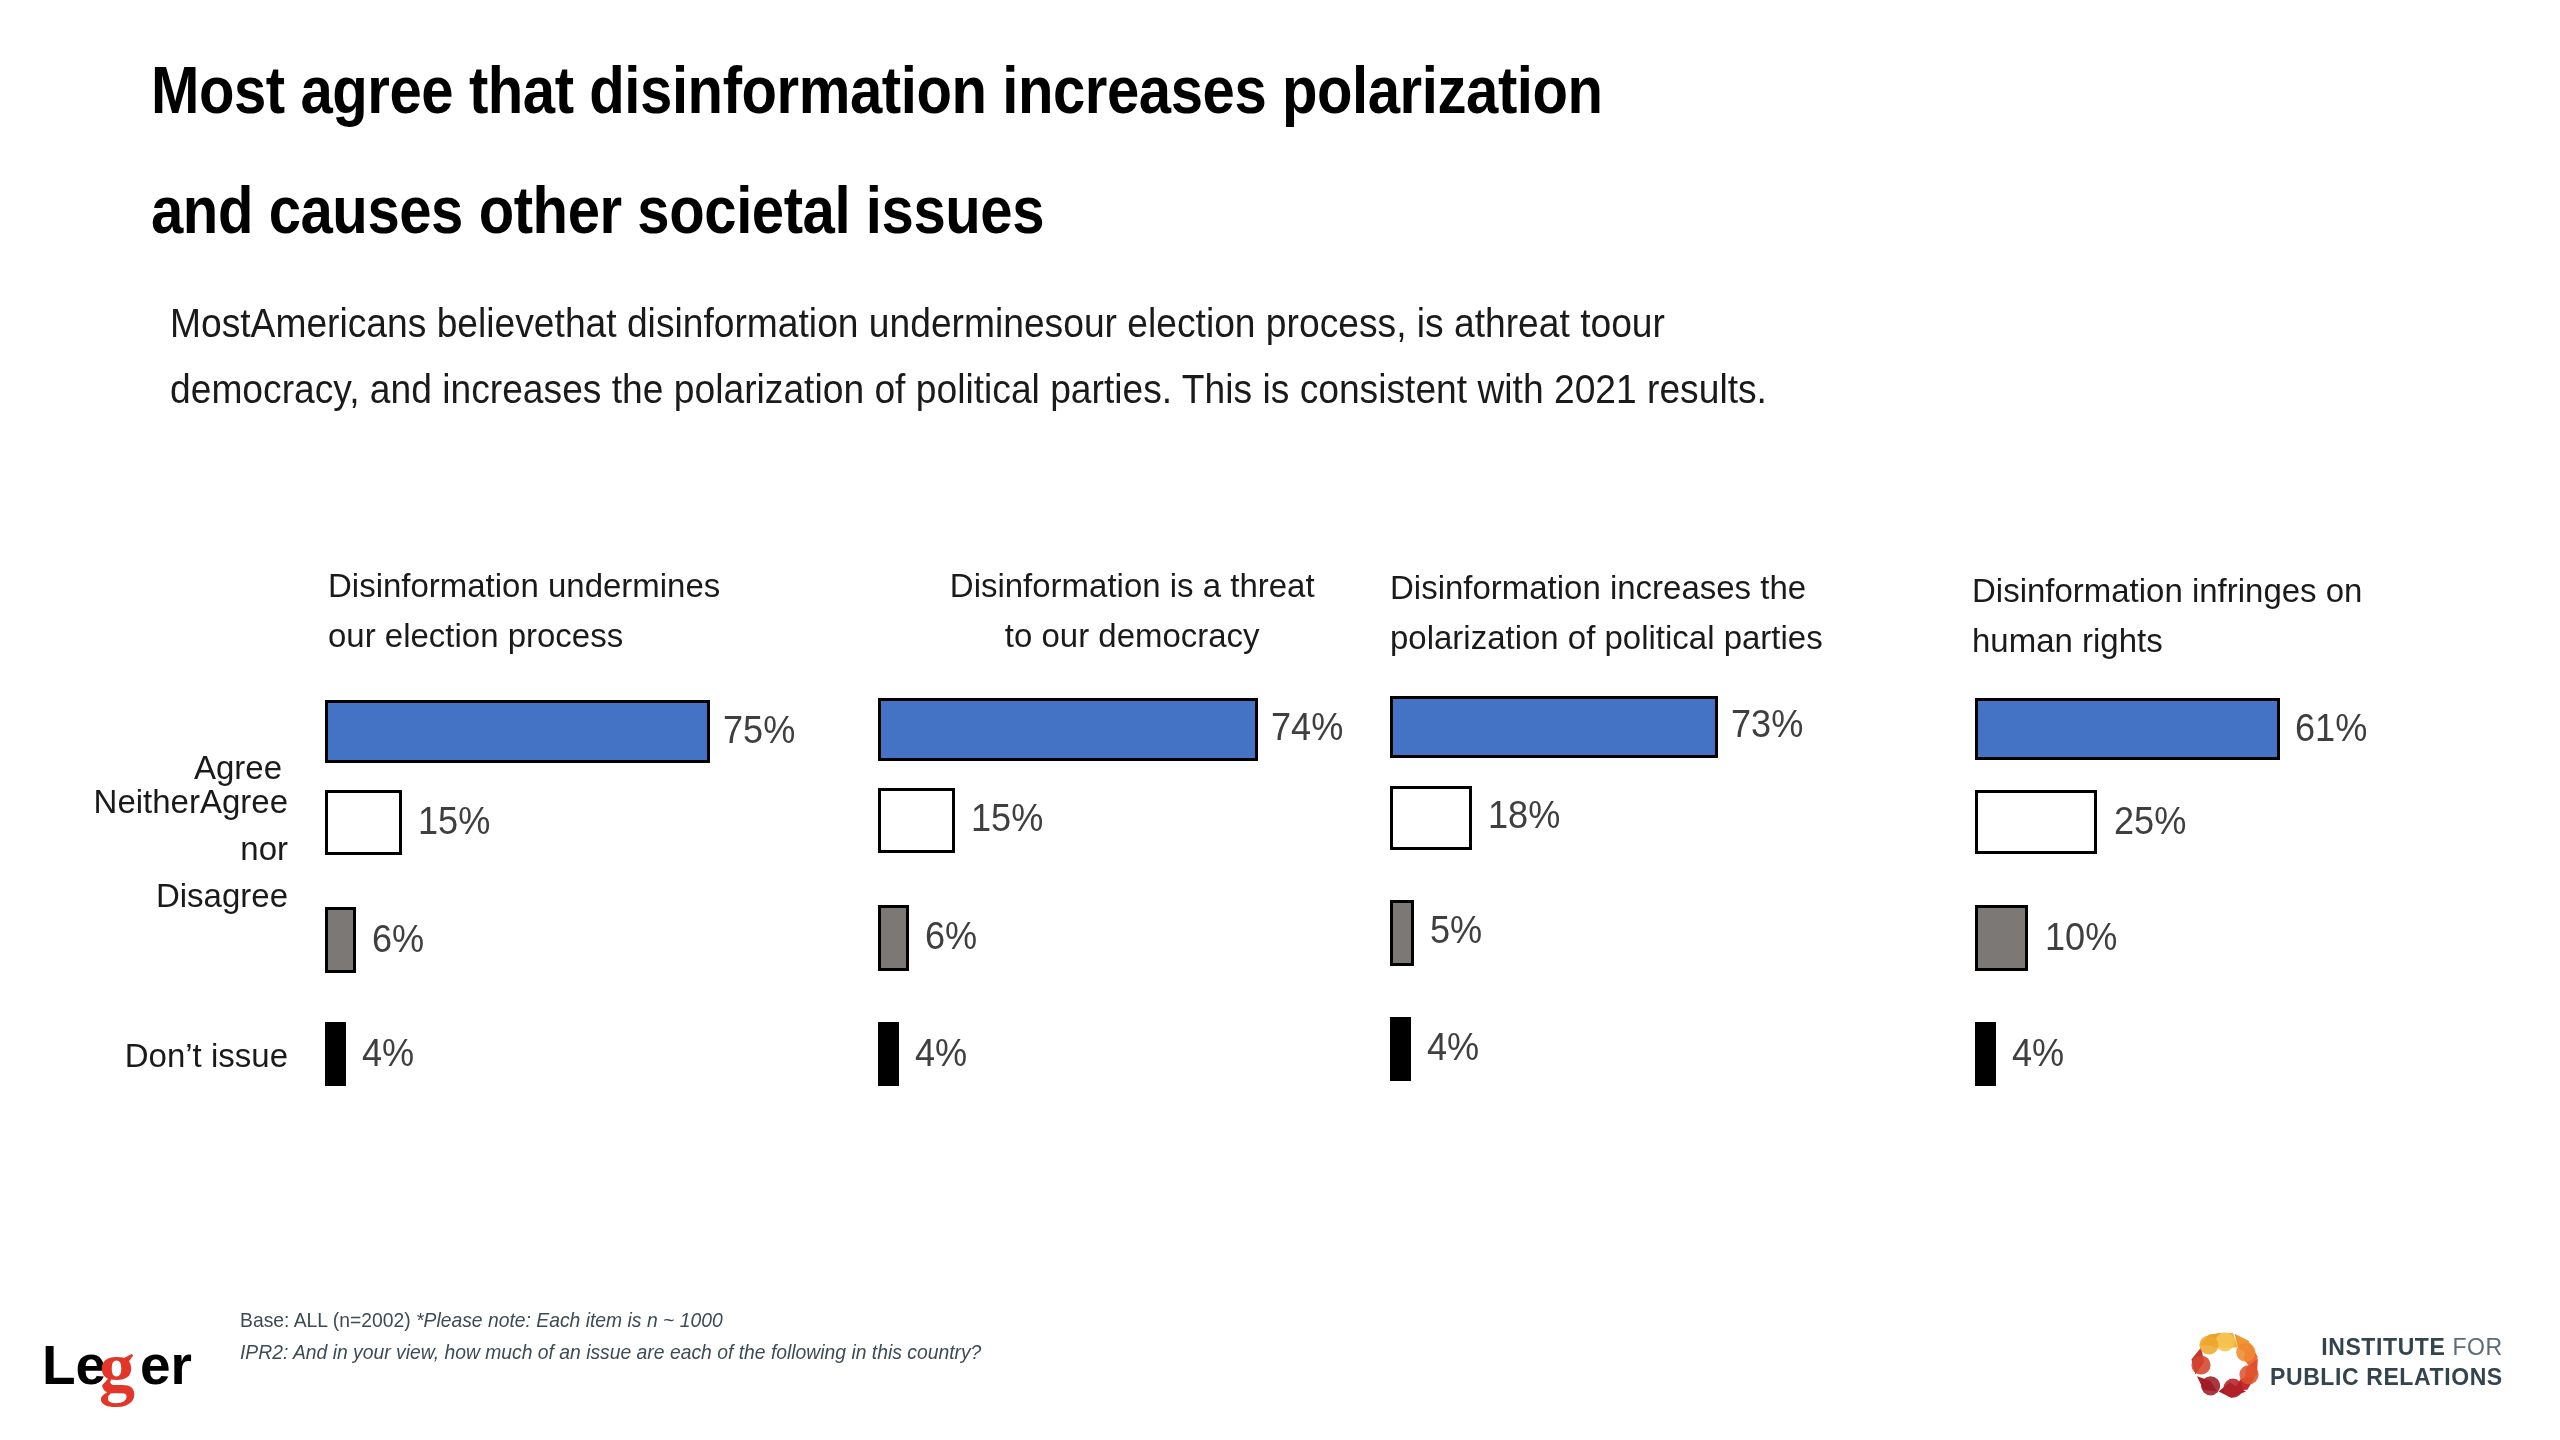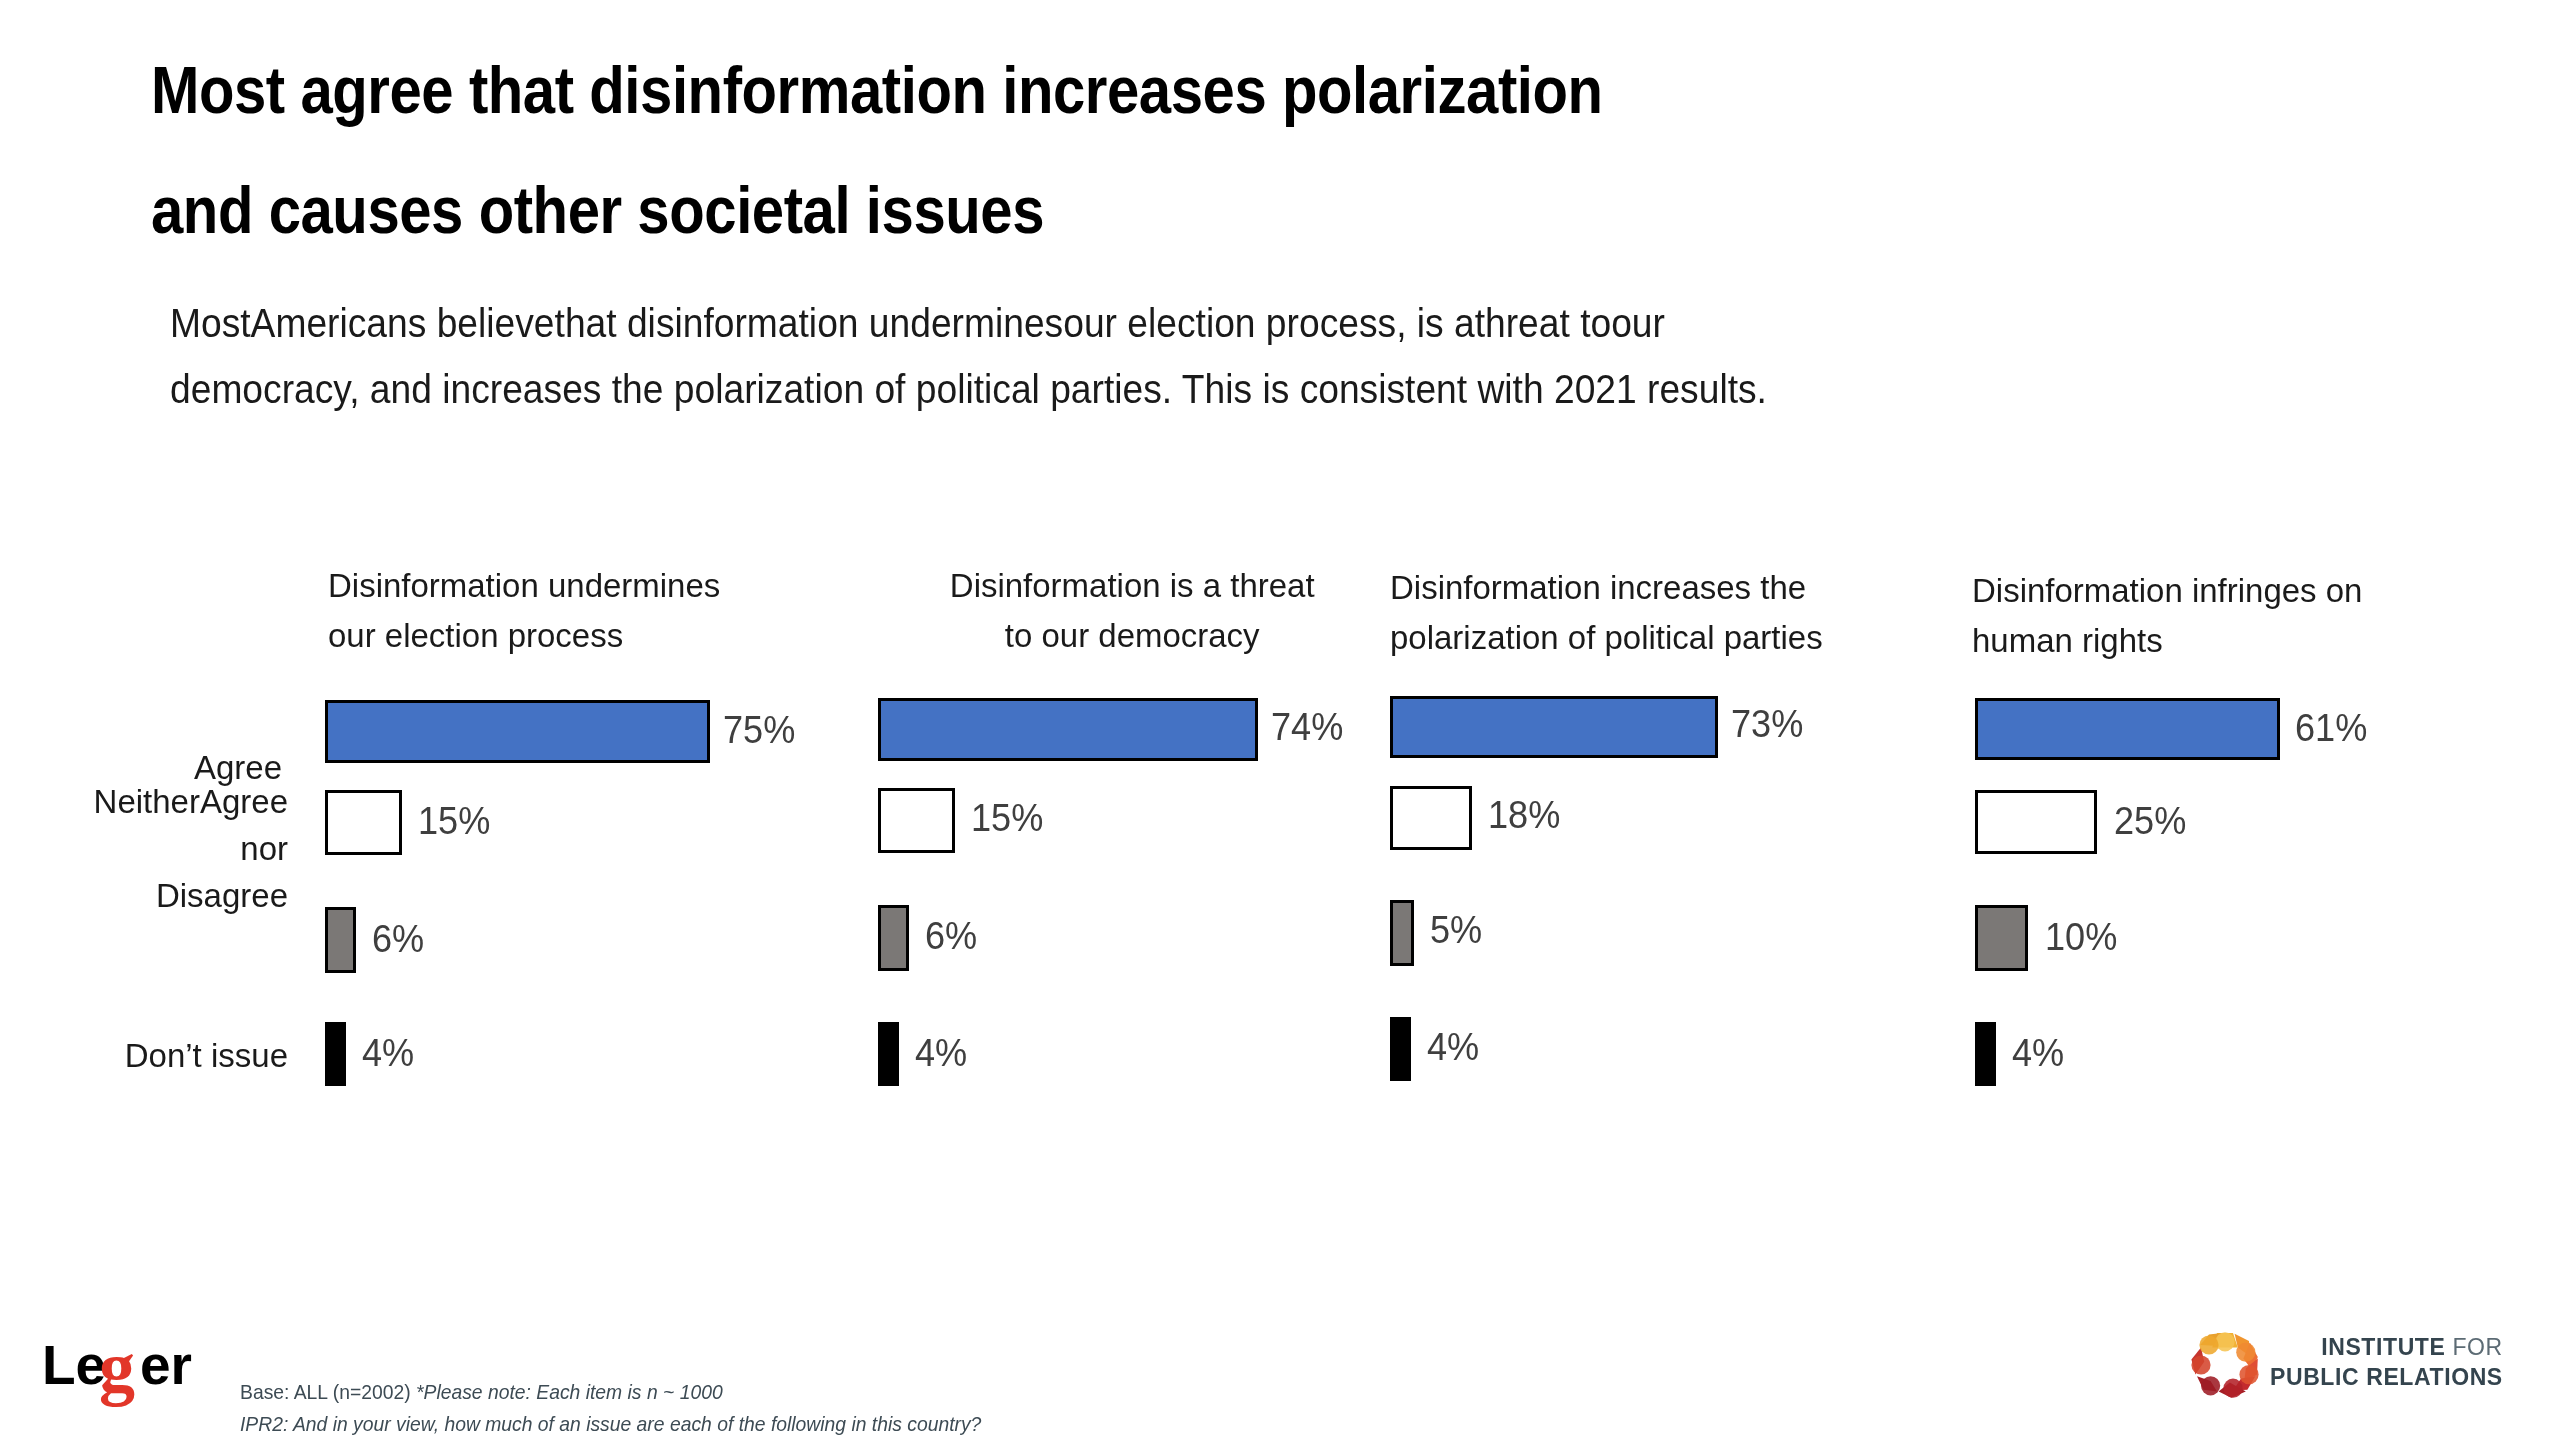--- a/index.html
+++ b/index.html
@@ -100,21 +100,21 @@
     color: #3f3f3f;
     white-space: nowrap;
     transform: scaleX(0.95);
     transform-origin: left center;
   }
 
   
   #footer-notes {
     position: absolute;
     left: 240px;
-    top: 1376px;
+    top: 1304px;
     width: 1500px;
   }
   .note-line {
     font-family: "Liberation Sans Narrow", "Liberation Sans", sans-serif;
     font-size: 21px;
     line-height: 32px;
     color: #3d4b54;
     white-space: nowrap;
     transform: scaleX(0.92);
     transform-origin: left center;

